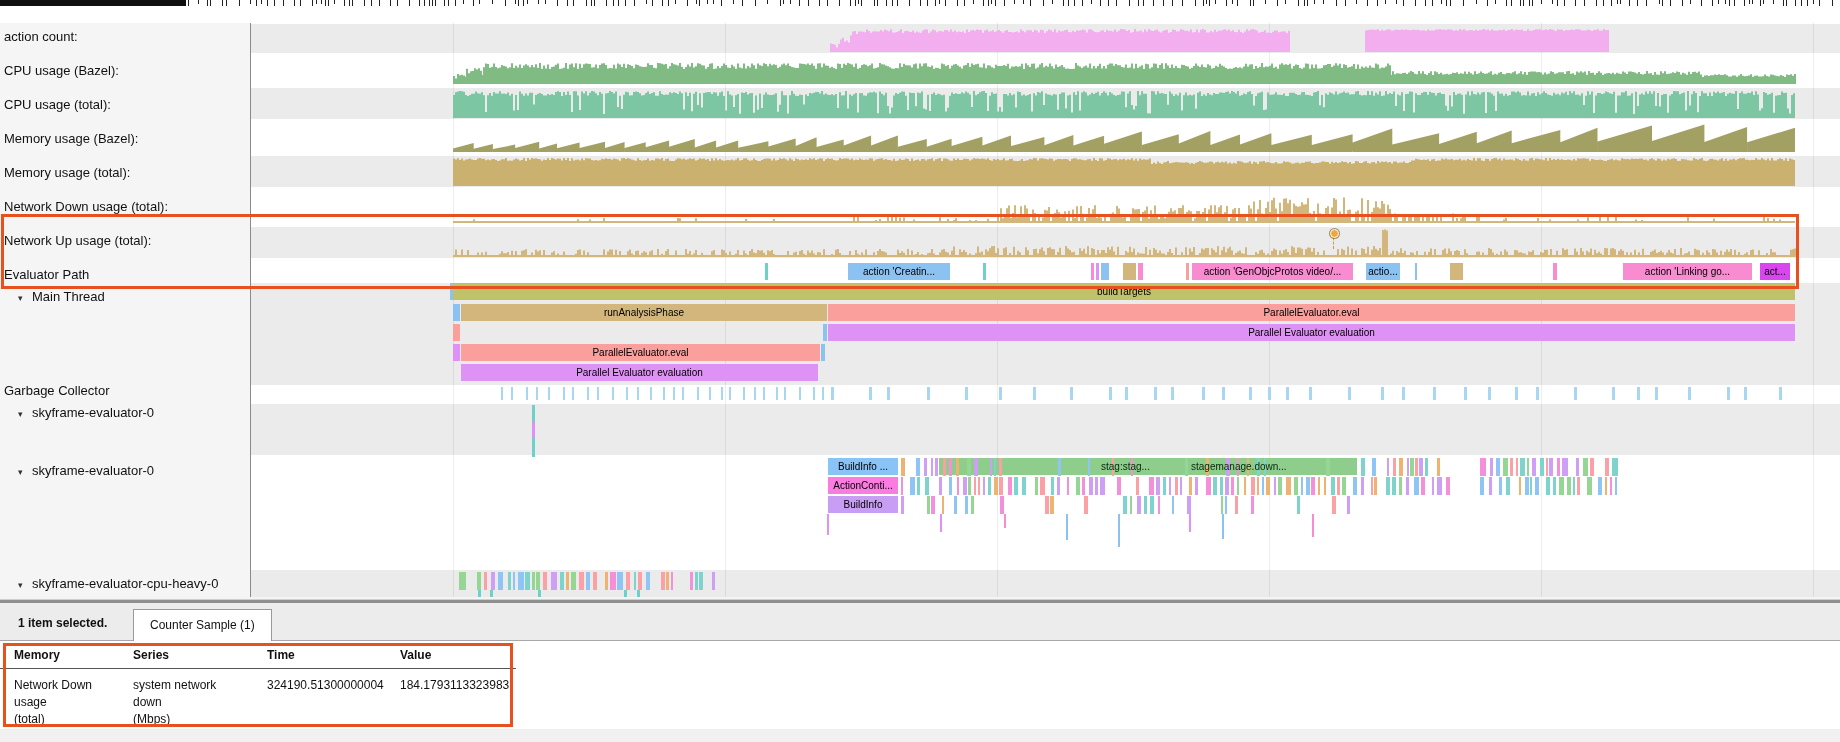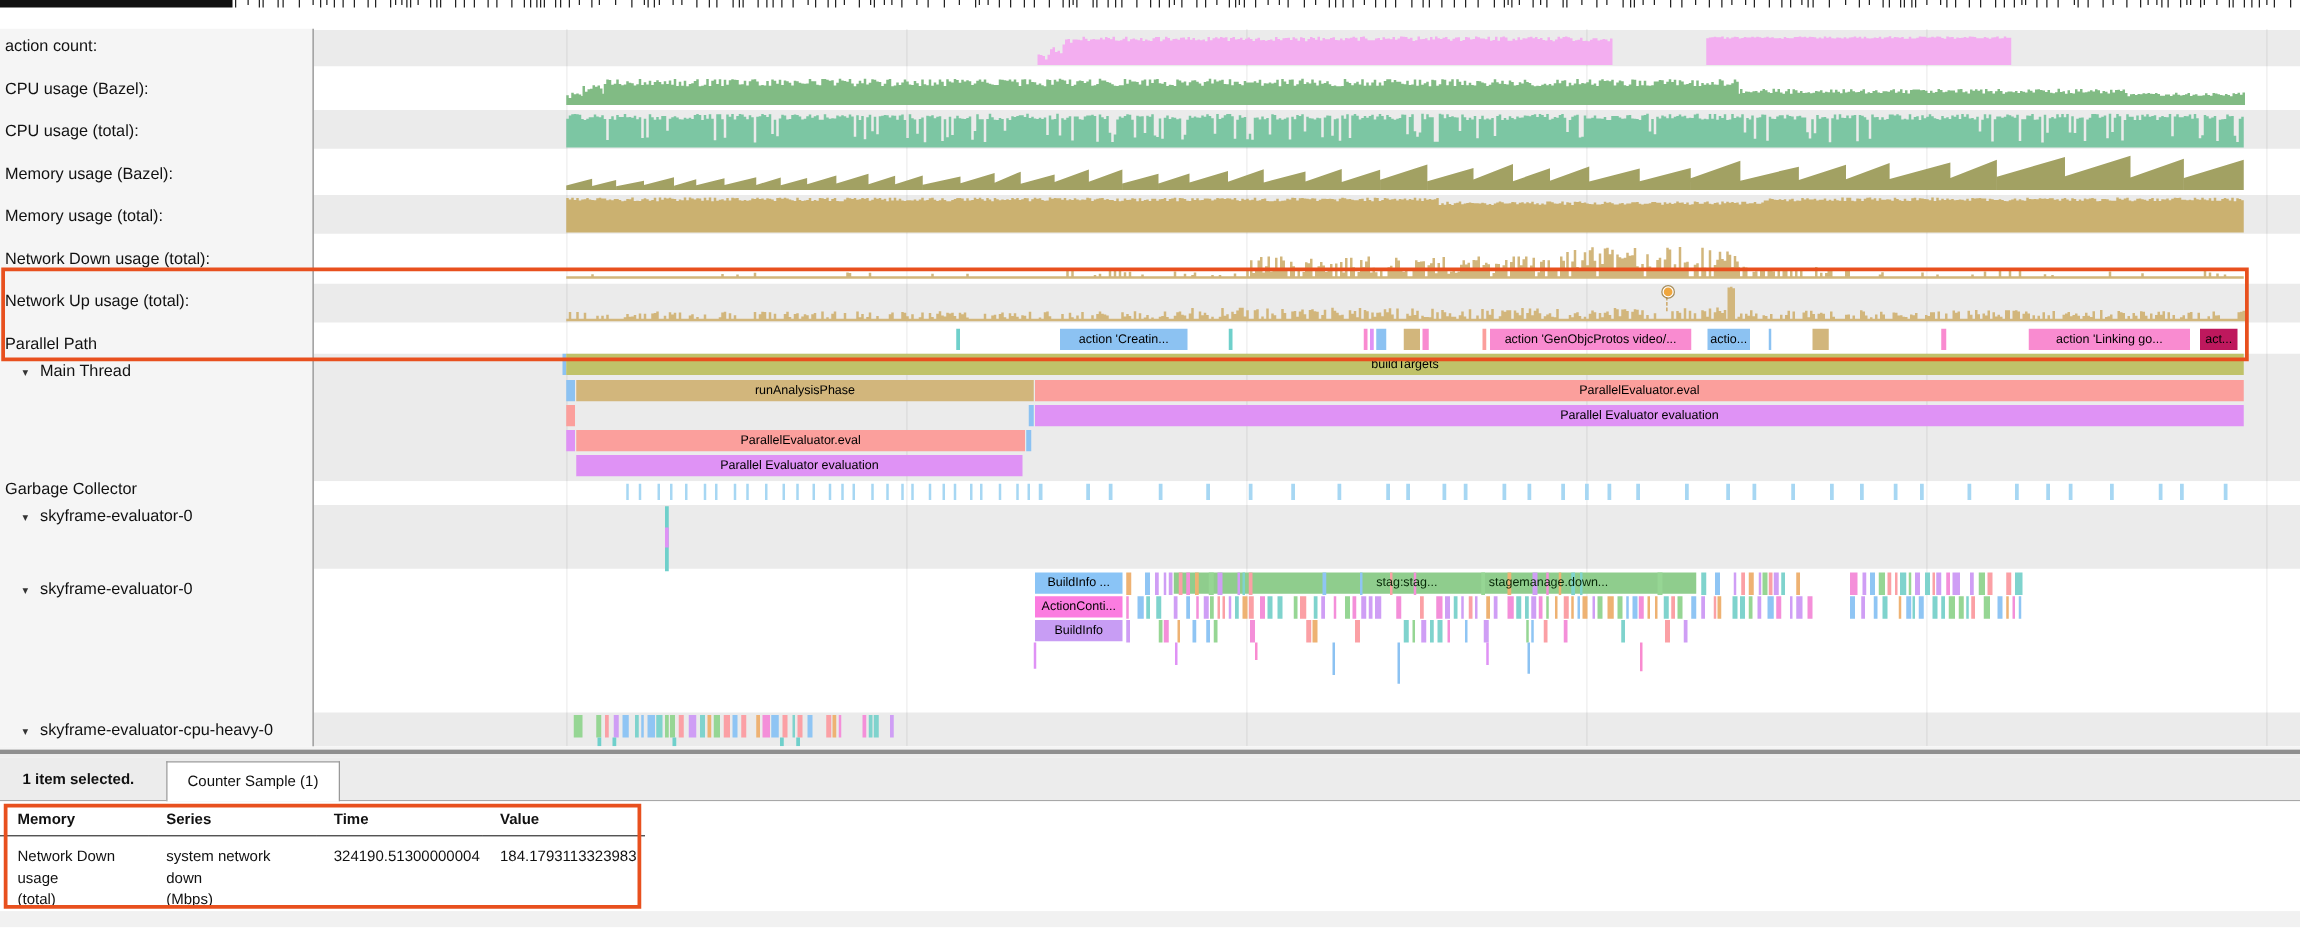--- a/index.html
+++ b/index.html
@@ -324,21 +324,21 @@
         <div class="slice" style="left: 850px; top: 240px; width: 8px; background: rgb(140, 194, 242);"></div>
         <div class="slice" style="left: 872px; top: 240px; width: 13px; background: rgb(210, 182, 124);"></div>
         <div class="slice" style="left: 887px; top: 240px; width: 5px; background: rgb(249, 139, 208);"></div>
         <div class="slice" style="left: 935px; top: 240px; width: 3px; background: rgb(251, 159, 156);"></div>
         <div class="slice" style="left: 941px; top: 240px; width: 161px; background: rgb(249, 139, 208);">action 'GenObjcProtos video/...</div>
         <div class="slice" style="left: 1115px; top: 240px; width: 34px; background: rgb(140, 194, 242);">actio...</div>
         <div class="slice" style="left: 1164px; top: 240px; width: 2px; background: rgb(140, 194, 242);"></div>
         <div class="slice" style="left: 1199px; top: 240px; width: 13px; background: rgb(210, 182, 124);"></div>
         <div class="slice" style="left: 1302px; top: 240px; width: 4px; background: rgb(249, 139, 208);"></div>
         <div class="slice" style="left: 1372px; top: 240px; width: 129px; background: rgb(249, 139, 208);">action 'Linking go...</div>
-        <div class="slice" style="left: 1509px; top: 240px; width: 30px; background: #be185d;">act...</div>
+        <div class="slice" style="left: 1509px; top: 240px; width: 30px; background: #d946ef;">act...</div>
         <div class="slice" style="left: 199px; top: 260px; width: 3px; background: rgb(140, 194, 242);"></div>
         <div class="slice" style="left: 202px; top: 260px; width: 1342px; background: rgb(192, 194, 105);">buildTargets</div>
         <div class="slice" style="left: 202px; top: 281px; width: 7px; background: rgb(140, 194, 242);"></div>
         <div class="slice" style="left: 210px; top: 281px; width: 366px; background: rgb(210, 182, 124);">runAnalysisPhase</div>
         <div class="slice" style="left: 577px; top: 281px; width: 967px; background: rgb(251, 159, 156);">ParallelEvaluator.eval</div>
         <div class="slice" style="left: 202px; top: 301px; width: 7px; background: rgb(251, 159, 156);"></div>
         <div class="slice" style="left: 572px; top: 301px; width: 4px; background: rgb(140, 194, 242);"></div>
         <div class="slice" style="left: 577px; top: 301px; width: 967px; background: rgb(223, 146, 245);">Parallel Evaluator evaluation</div>
         <div class="slice" style="left: 202px; top: 321px; width: 7px; background: rgb(223, 146, 245);"></div>
         <div class="slice" style="left: 210px; top: 321px; width: 359px; background: rgb(251, 159, 156);">ParallelEvaluator.eval</div>
@@ -638,21 +638,21 @@
         <div id="sample-marker" style="left: 1079px; top: 206px; background: rgb(239, 166, 62);"></div>
       </div>
     <div id="sidebar">
         <div class="side-label" style="top: 6px; left: 4px;"><span>action count:</span></div>
         <div class="side-label" style="top: 40px; left: 4px;"><span>CPU usage (Bazel):</span></div>
         <div class="side-label" style="top: 74px; left: 4px;"><span>CPU usage (total):</span></div>
         <div class="side-label" style="top: 108px; left: 4px;"><span>Memory usage (Bazel):</span></div>
         <div class="side-label" style="top: 142px; left: 4px;"><span>Memory usage (total):</span></div>
         <div class="side-label" style="top: 176px; left: 4px;"><span>Network Down usage (total):</span></div>
         <div class="side-label" style="top: 210px; left: 4px;"><span>Network Up usage (total):</span></div>
-        <div class="side-label" style="top: 244px; left: 4px;"><span>Parallel Path</span></div>
+        <div class="side-label" style="top: 244px; left: 4px;"><span>Evaluator Path</span></div>
         <div class="side-label" style="top: 266px; left: 18px;"><span class="arr">▾</span><span>Main Thread</span></div>
         <div class="side-label" style="top: 360px; left: 4px;"><span>Garbage Collector</span></div>
         <div class="side-label" style="top: 382px; left: 18px;"><span class="arr">▾</span><span>skyframe-evaluator-0</span></div>
         <div class="side-label" style="top: 440px; left: 18px;"><span class="arr">▾</span><span>skyframe-evaluator-0</span></div>
         <div class="side-label" style="top: 553px; left: 18px;"><span class="arr">▾</span><span>skyframe-evaluator-cpu-heavy-0</span></div>
       </div>
     <div id="net-highlight"></div>
   </div>
 
   <div id="splitter"></div>

